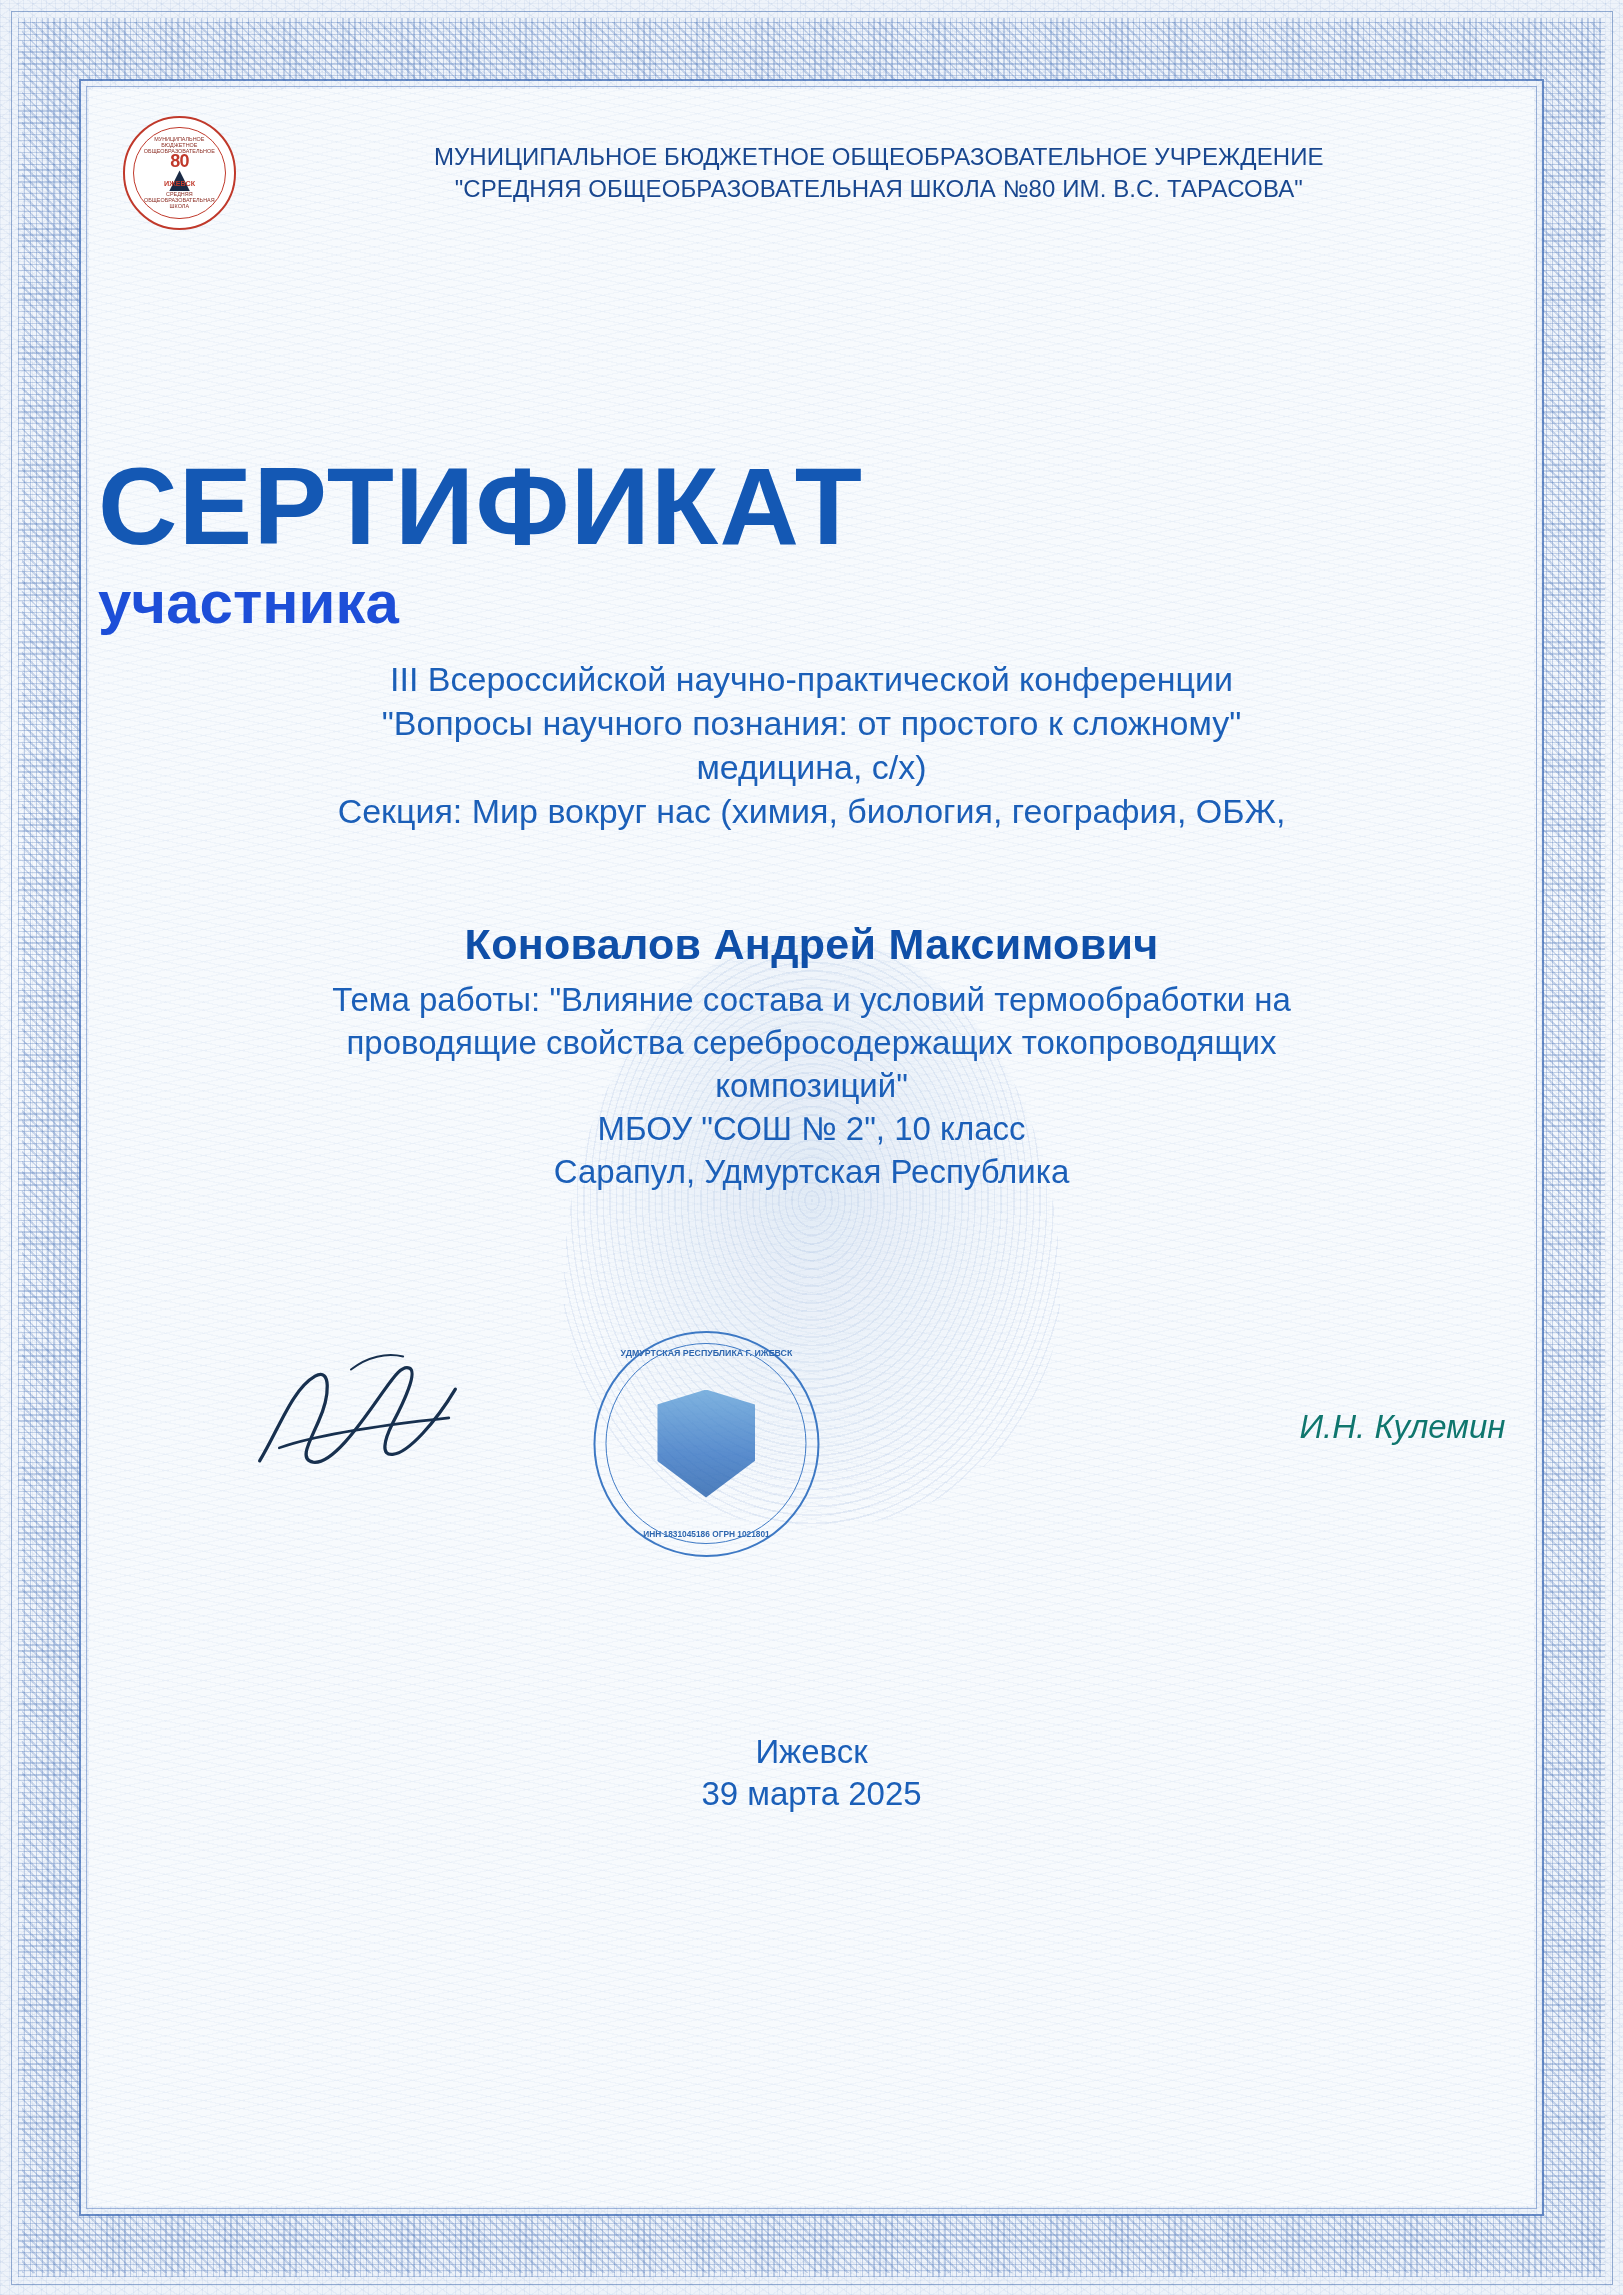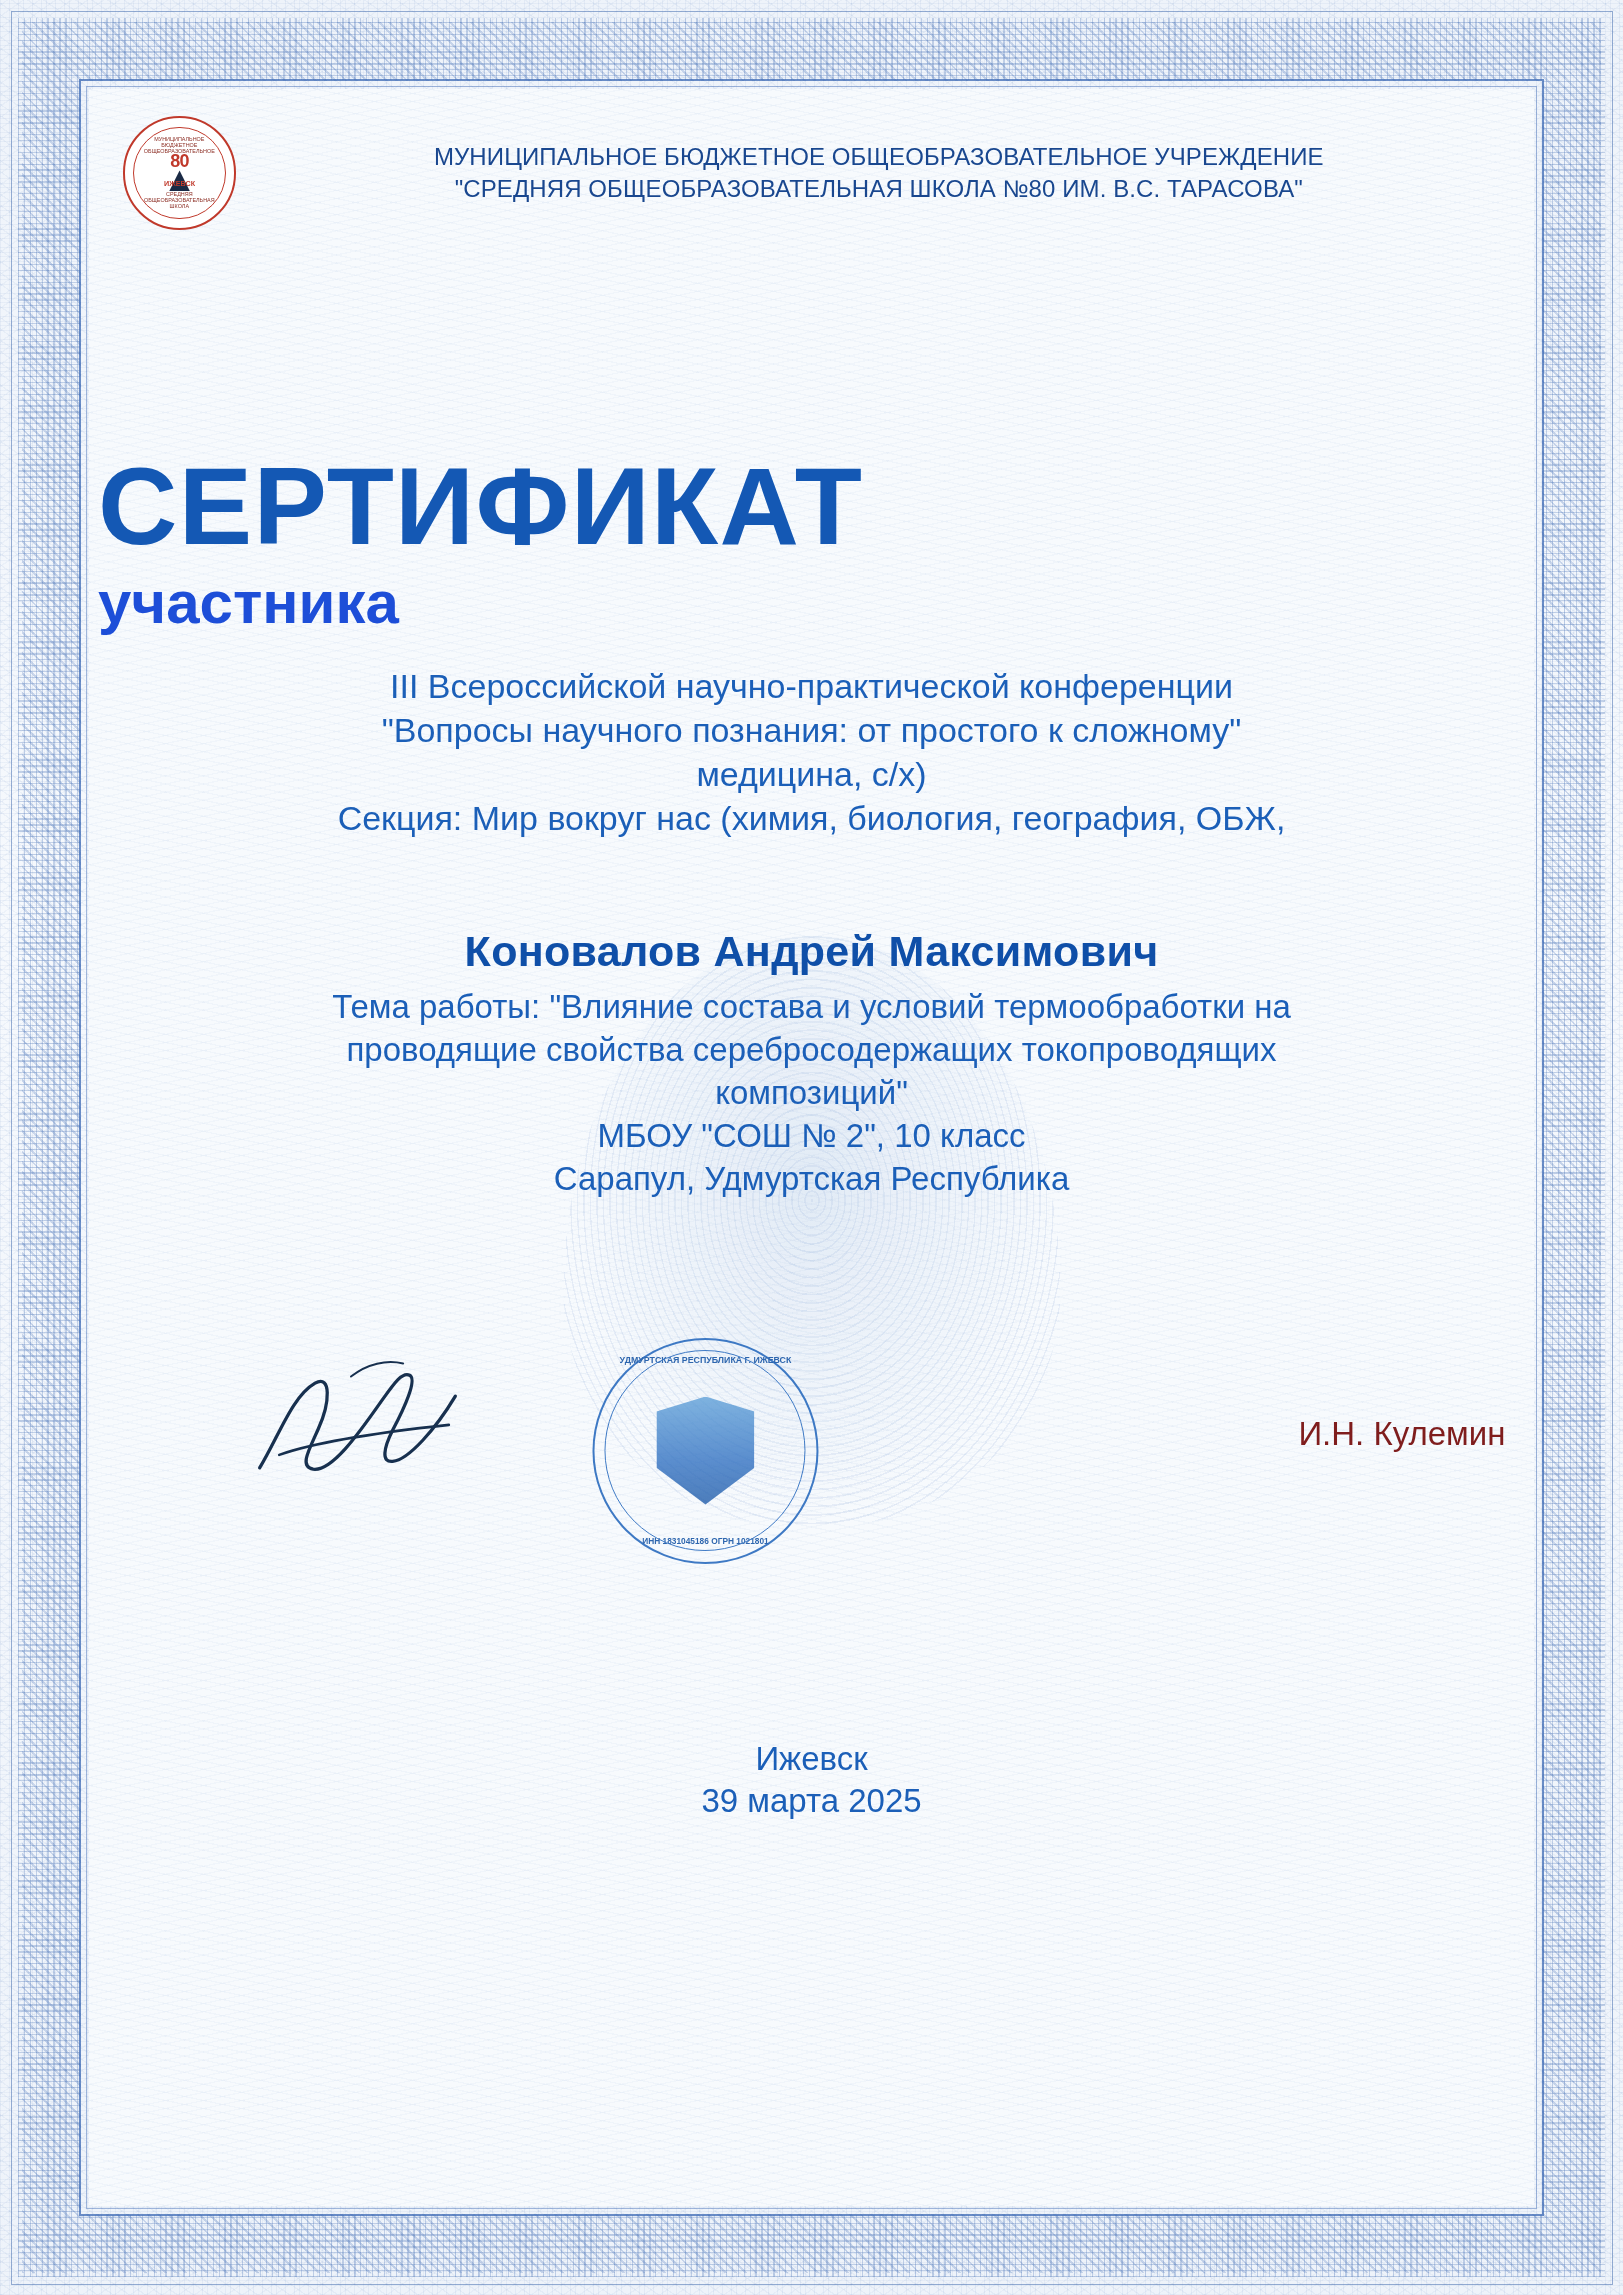--- a/index.html
+++ b/index.html
@@ -210,21 +210,21 @@
   }
   .cert-subtitle {
     color: #1d4ed8;
     font-weight: bold;
     font-size: 60px;
     margin-top: 11.8px;
     line-height: 1;
   }
 
   .conf-block {
-    margin-top: 31px;
+    margin-top: 24px;
     text-align: center;
     color: #1b5fb8;
     font-size: 34px;
     line-height: 1.30;
   }
 
   .recipient-block {
     margin-top: 86px;
     text-align: center;
   }
@@ -311,24 +311,25 @@
   .signature-mark {
     position: absolute;
     left: 131px;
     top: 19.6px;
     width: 209px;
     height: 137px;
     color: #17304f;
   }
   .sign-right {
     flex: 0 0 auto;
-    color: #7f1d1d;
+    color: #0f766e;
     font-size: 33px;
     padding-top: 77px;
     white-space: nowrap;
+    font-style: italic;
   }
 
   .footer {
     margin-top: 164px;
     text-align: center;
     color: #1b5fb8;
     font-size: 33px;
     line-height: 1.30;
   }
 </style>

